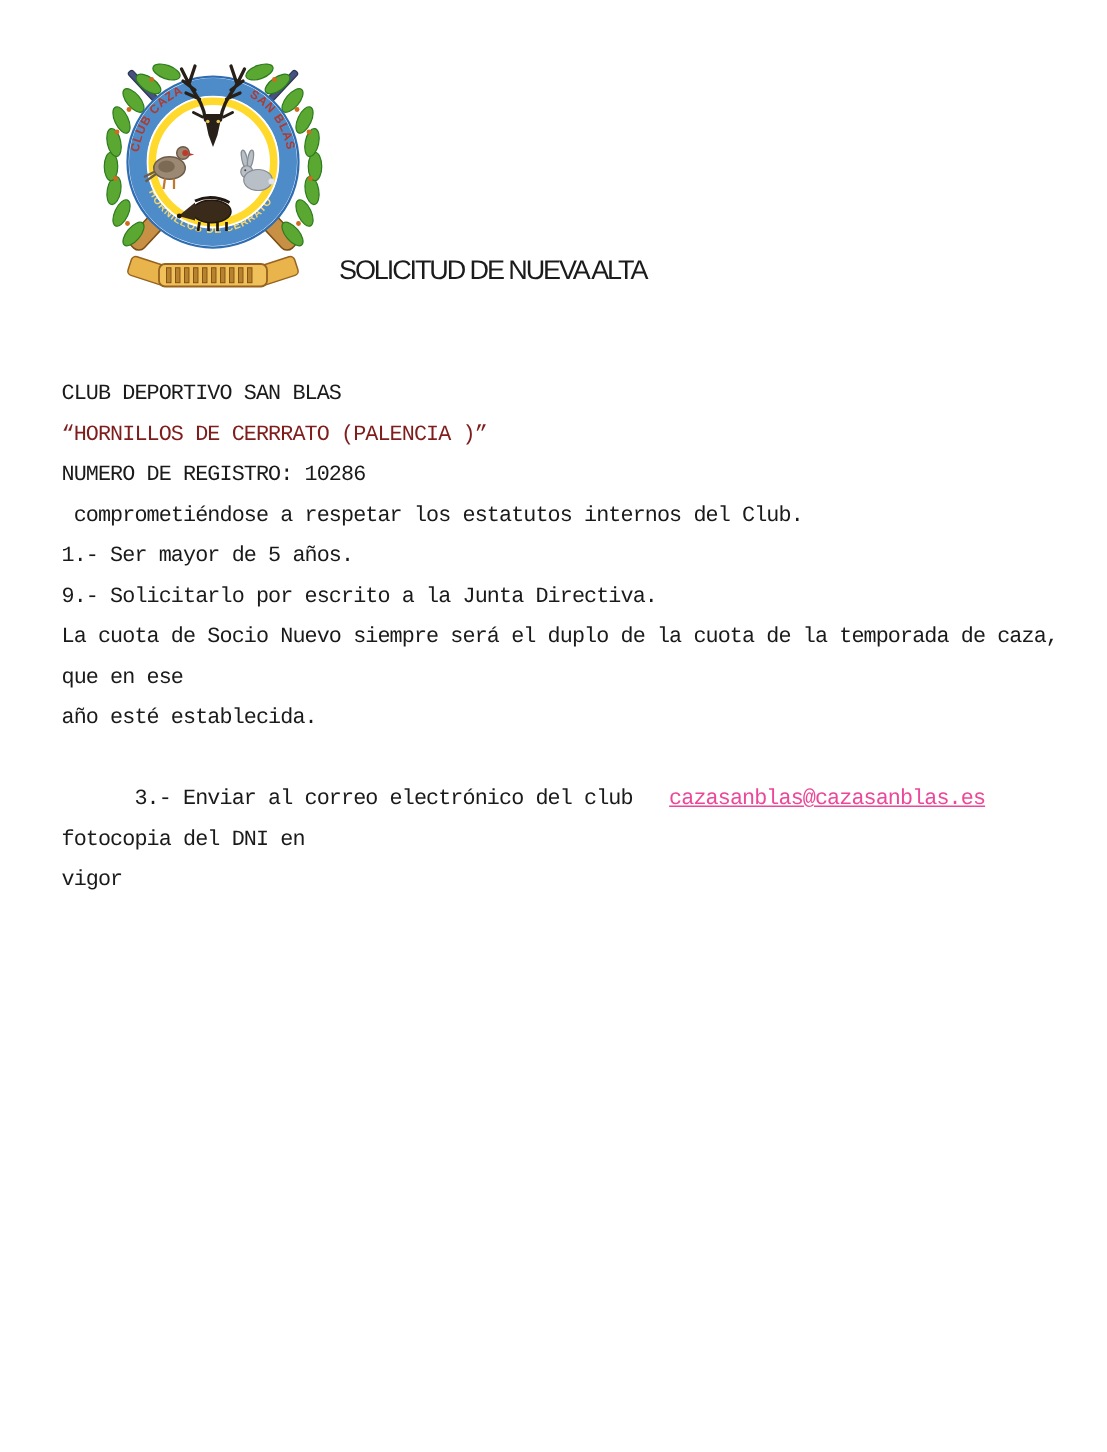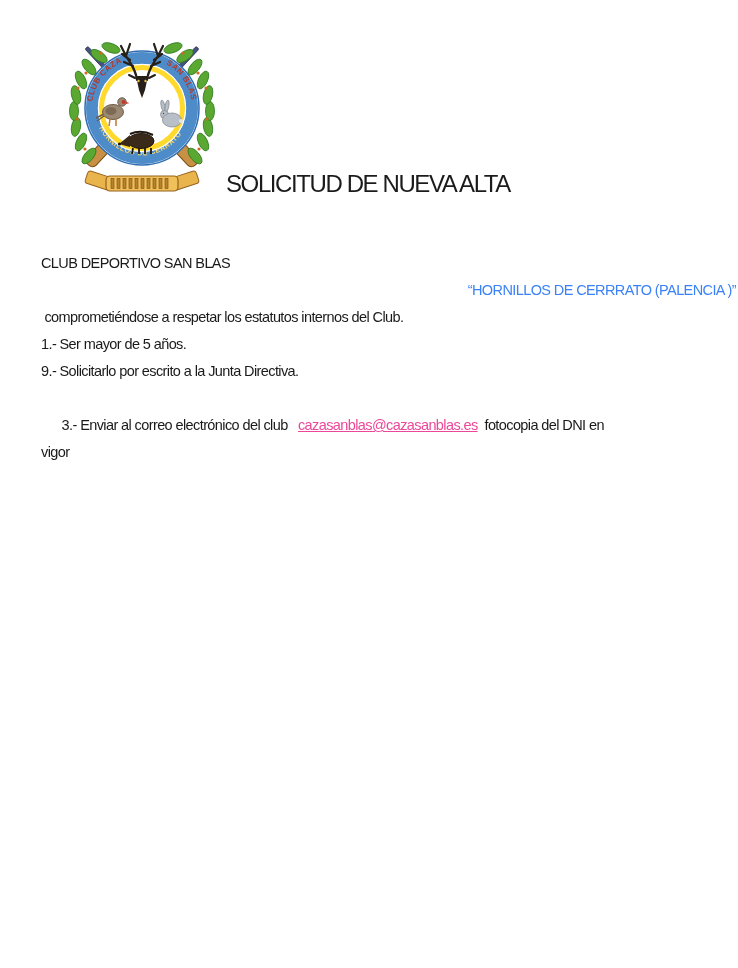--- a/index.html
+++ b/index.html
@@ -10,30 +10,30 @@
     overflow:hidden;
     font-family:"Liberation Sans",sans-serif;
     color:#1b1b1b;
   }
   .logo{
     position:absolute;left:56px;top:22px;
     width:172px;height:190px;
   }
   .title{
     position:absolute;left:226px;top:170px;
-    font-size:24px;font-weight:400;letter-spacing:-1.4px;
+    font-size:18px;font-weight:400;letter-spacing:-1.4px;
     color:#1b1b1b;margin:0;white-space:nowrap;
   }
   .doc{
     position:absolute;left:41px;top:250px;width:695px;
     font-size:14.5px;line-height:27px;letter-spacing:-0.6px;
     color:#1a1a1a;
   }
-  .doc p{margin:0;white-space:pre-wrap;}
-  .red{color:#3b82f6;text-align:right;}
+  .doc p{margin:0;white-space:pre-wrap;font-family:Liberation Mono, monospace;}
+  .red{color:#7f1d1d;}
   .email{color:#ec4899;text-decoration:underline;cursor:pointer;}
   .g0{margin-top:0;}
   .g6{margin-top:6px;}
   .g10{margin-top:10px;}
   .g12{margin-top:12px;}
   .g13{margin-top:13px;}
   .g19{margin-top:19px;}
   .g20{margin-top:20px;}
   .ring-text{font-family:"Liberation Sans",sans-serif;font-weight:bold;letter-spacing:0.6px;}
 </style>
@@ -163,22 +163,25 @@
           <rect x="109" y="156.5" width="3" height="10"></rect>
       </g>
     </g>
   </svg>
 
   <h1 class="title">SOLICITUD DE NUEVA ALTA</h1>
 
   <div class="doc">
     <p class="g0">CLUB DEPORTIVO SAN BLAS</p>
     <p class="g6 red">“HORNILLOS DE CERRRATO (PALENCIA )”</p>
+    <p class="g10">NUMERO DE REGISTRO: 10286</p>
     <p class="g0"> comprometiéndose a respetar los estatutos internos del Club.</p>
     <p class="g13">1.- Ser mayor de 5 años.</p>
     <p class="g6">9.- Solicitarlo por escrito a la Junta Directiva.</p>
+    <p class="g0">La cuota de Socio Nuevo siempre será el duplo de la cuota de la temporada de caza, que en ese
+año esté establecida.</p>
     <p class="g12">
       <span>3.- Enviar al correo electrónico del club   </span><a class="email">cazasanblas@cazasanblas.es</a><span>  fotocopia del DNI en
 vigor</span>
     </p>
   </div>
 
 </div>
 
 </body></html>

